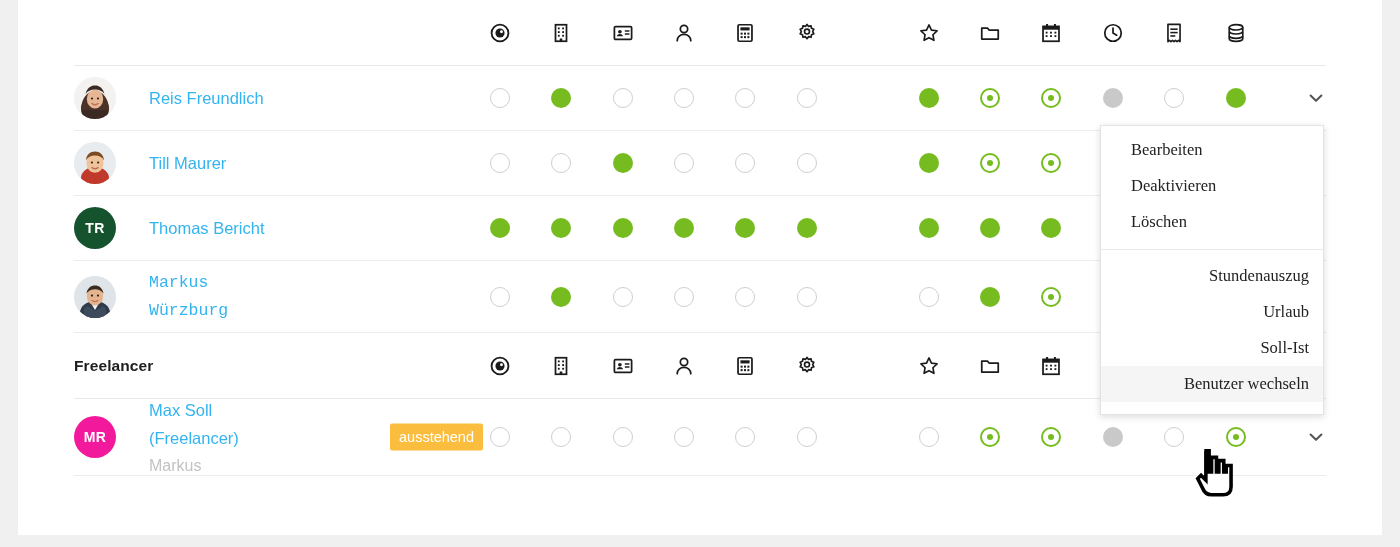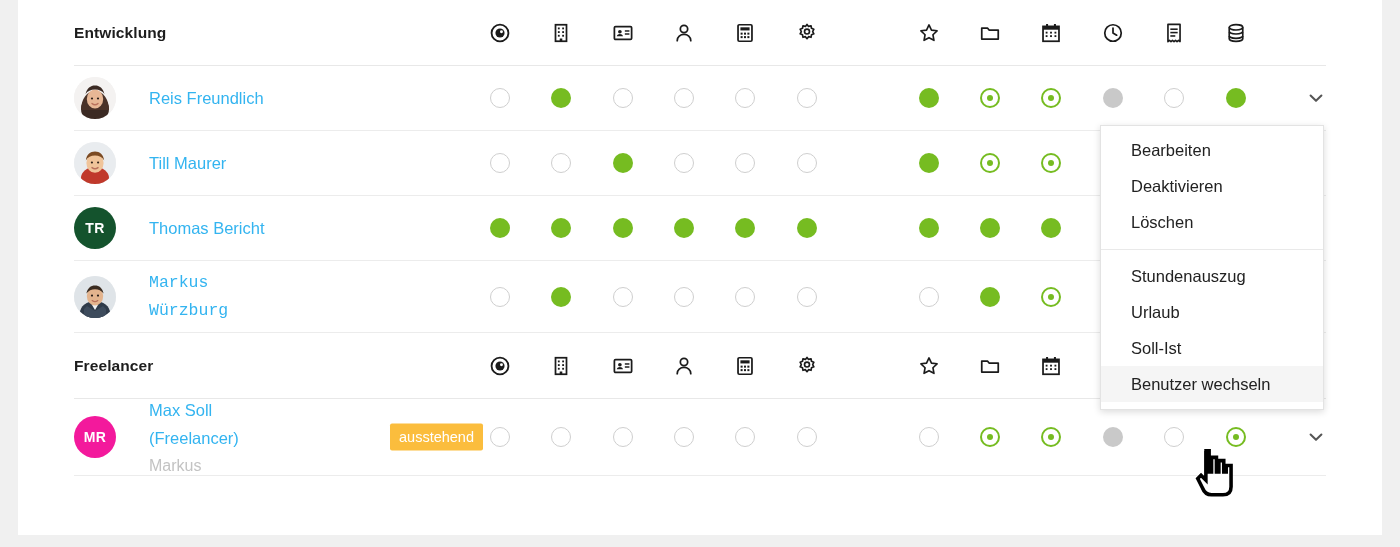--- a/index.html
+++ b/index.html
@@ -149,48 +149,48 @@
     padding: 6px 0 0 0;
   }
   .menu-item {
     height: 36px;
     line-height: 36px;
     padding: 0 14px 0 30px;
     font-size: 16.5px;
     color: #222222;
     white-space: nowrap;
     cursor: pointer;
+    font-family: Liberation Serif, serif;
   }
   .menu-item.active { background: #f5f5f5; }
   .menu-sep {
     height: 1px;
     background: #e9e9e9;
     margin: 9px 0 8px 0;
   }
-  .menu-group-2 { padding-bottom: 7px; }
+  .menu-group-2 { padding-bottom: 12px; text-align: right; }
 
   .cursor {
     position: absolute;
     left: 1191px; top: 446px;
     width: 46px; height: 52px;
     z-index: 60;
     pointer-events: none;
   }
 </style>
 </head>
 <body>
 
 <div id="app">
   <div class="edge-left"></div>
   <div class="edge-right"></div>
   <div class="edge-bottom"></div>
 
   <div class="table" id="table">
       <div class="group-head">
-        <div class="group-title">Entwicklung</div>
         <div class="head-icon" style="left: 415px;">
           <svg viewBox="0 0 24 24" fill="none">
             <circle cx="12" cy="12" r="9.2" stroke="currentColor" stroke-width="2"></circle>
             <circle cx="12" cy="12" r="5" fill="currentColor"></circle>
             <circle cx="13.6" cy="10.6" r="1.6" fill="#fff"></circle>
           </svg>
         </div>
         <div class="head-icon" style="left: 476px;">
           <svg viewBox="0 0 24 24" fill="none">
             <rect x="6" y="3" width="12" height="18" stroke="currentColor" stroke-width="1.9"></rect>

